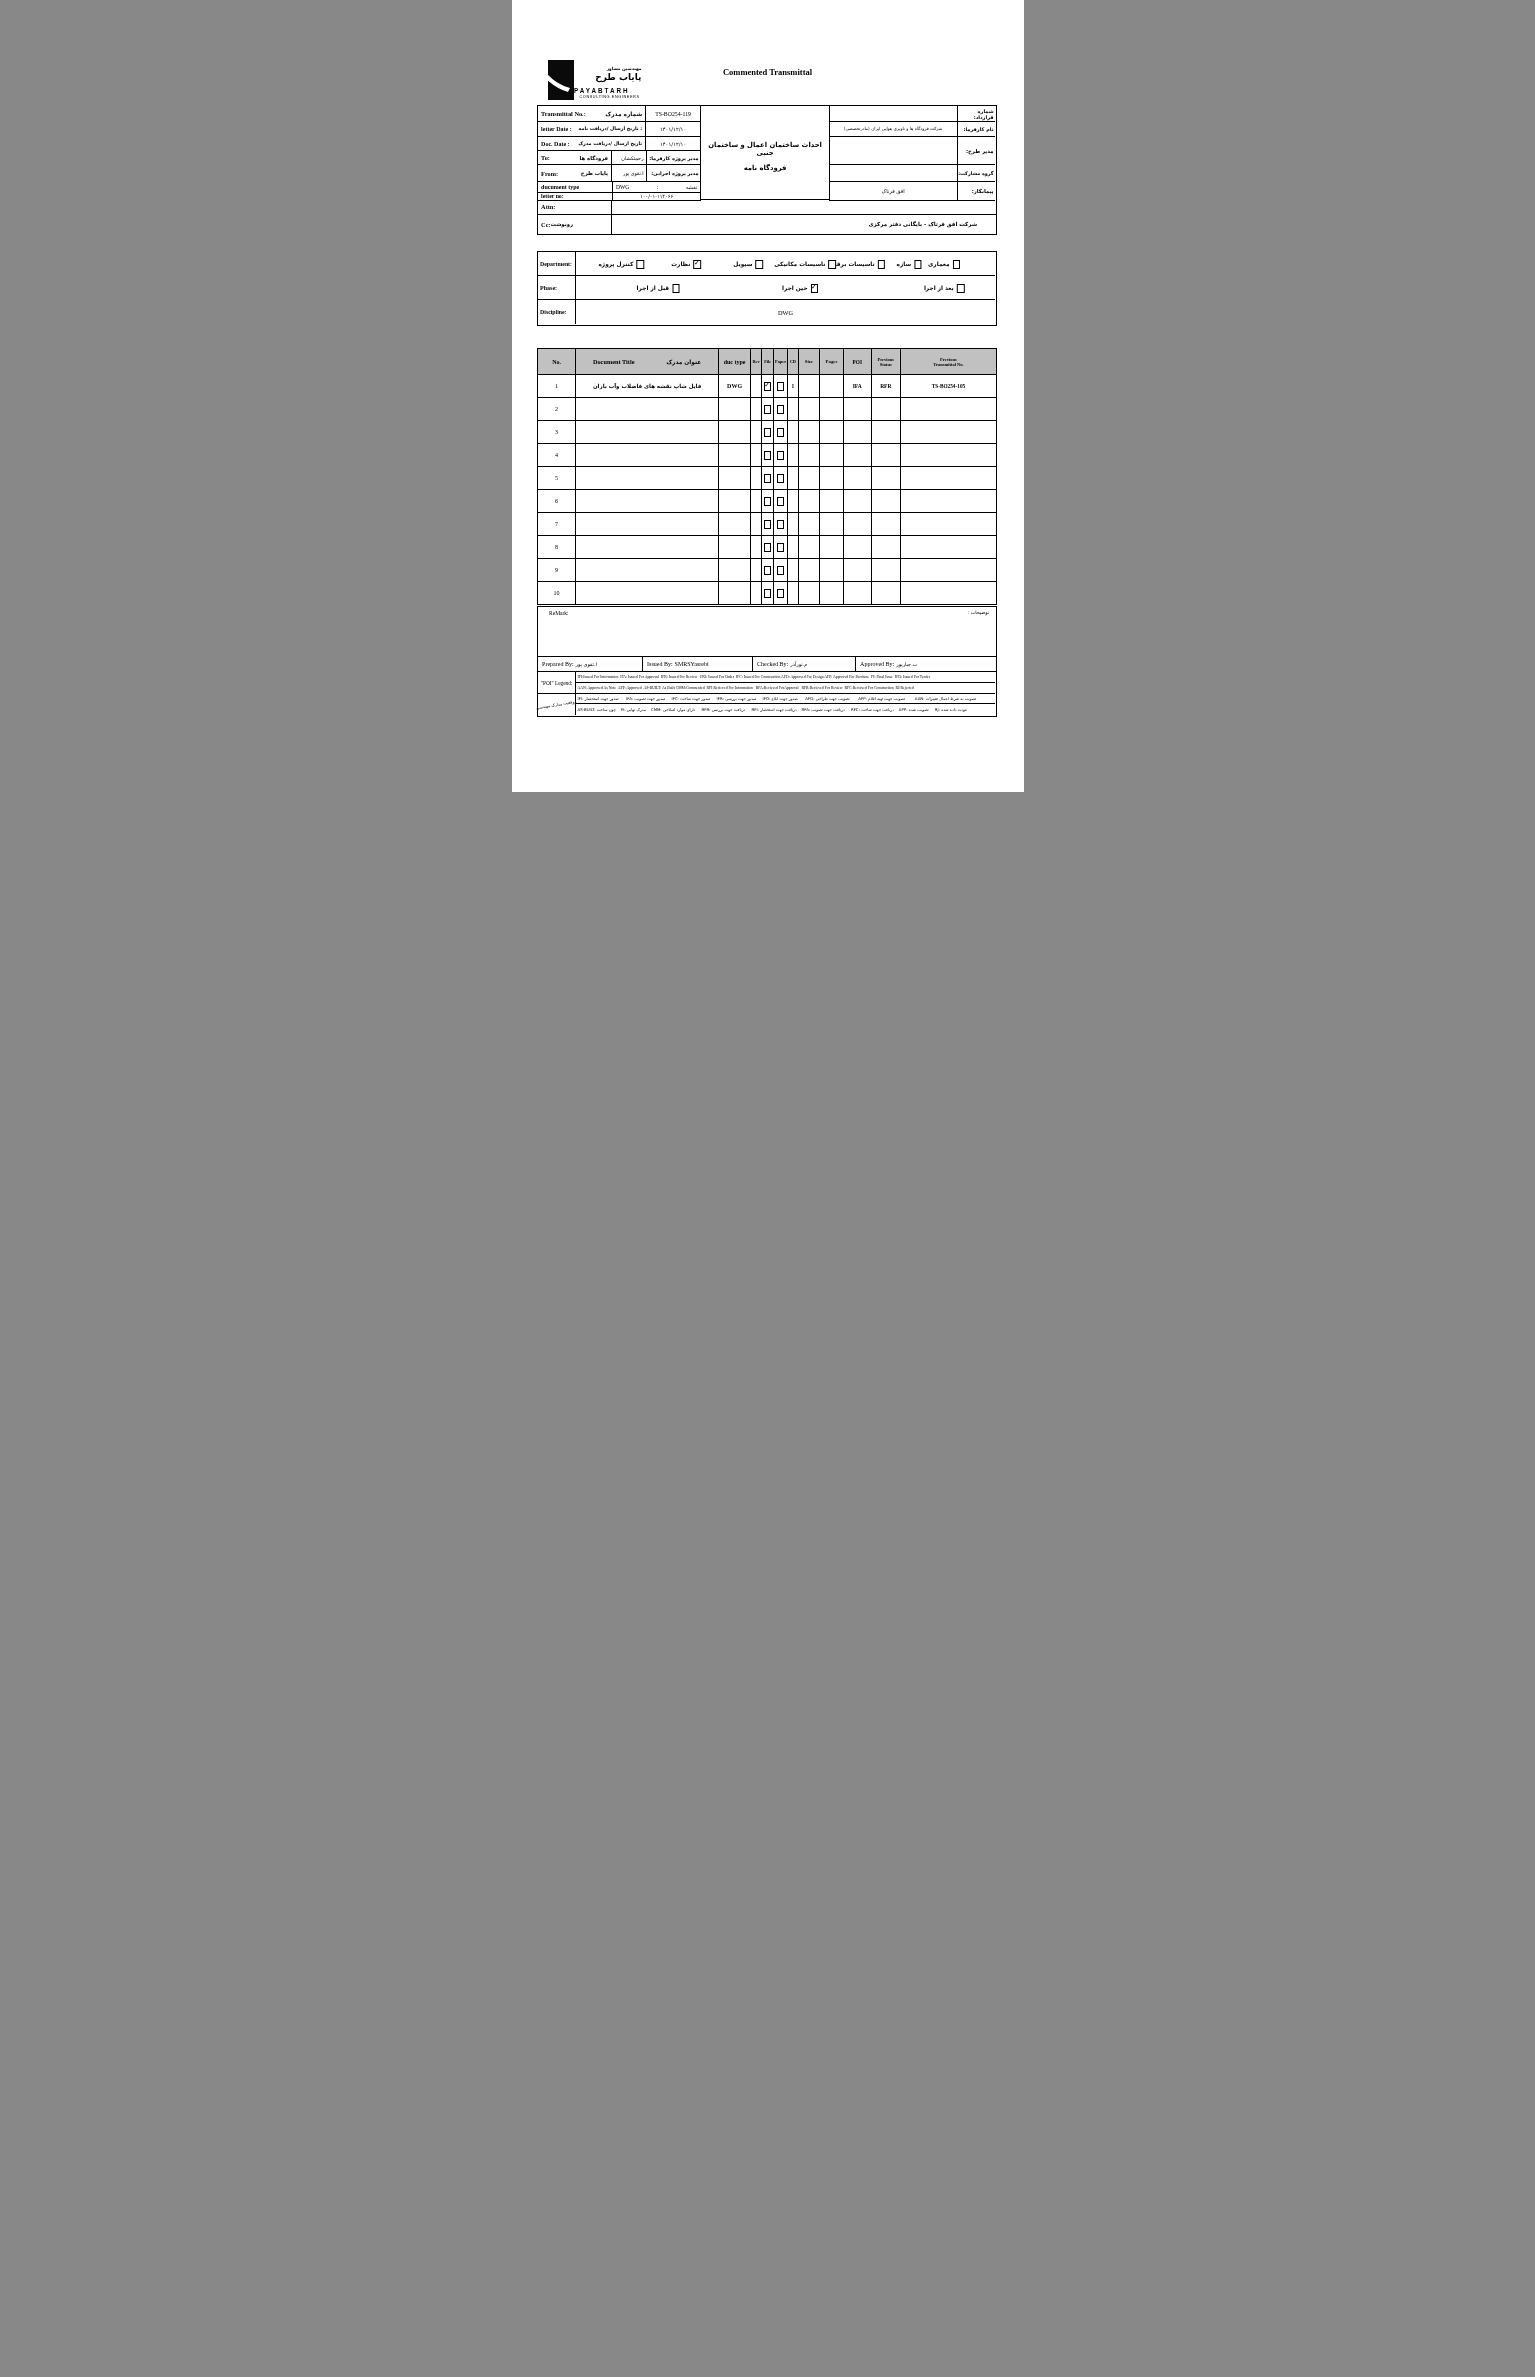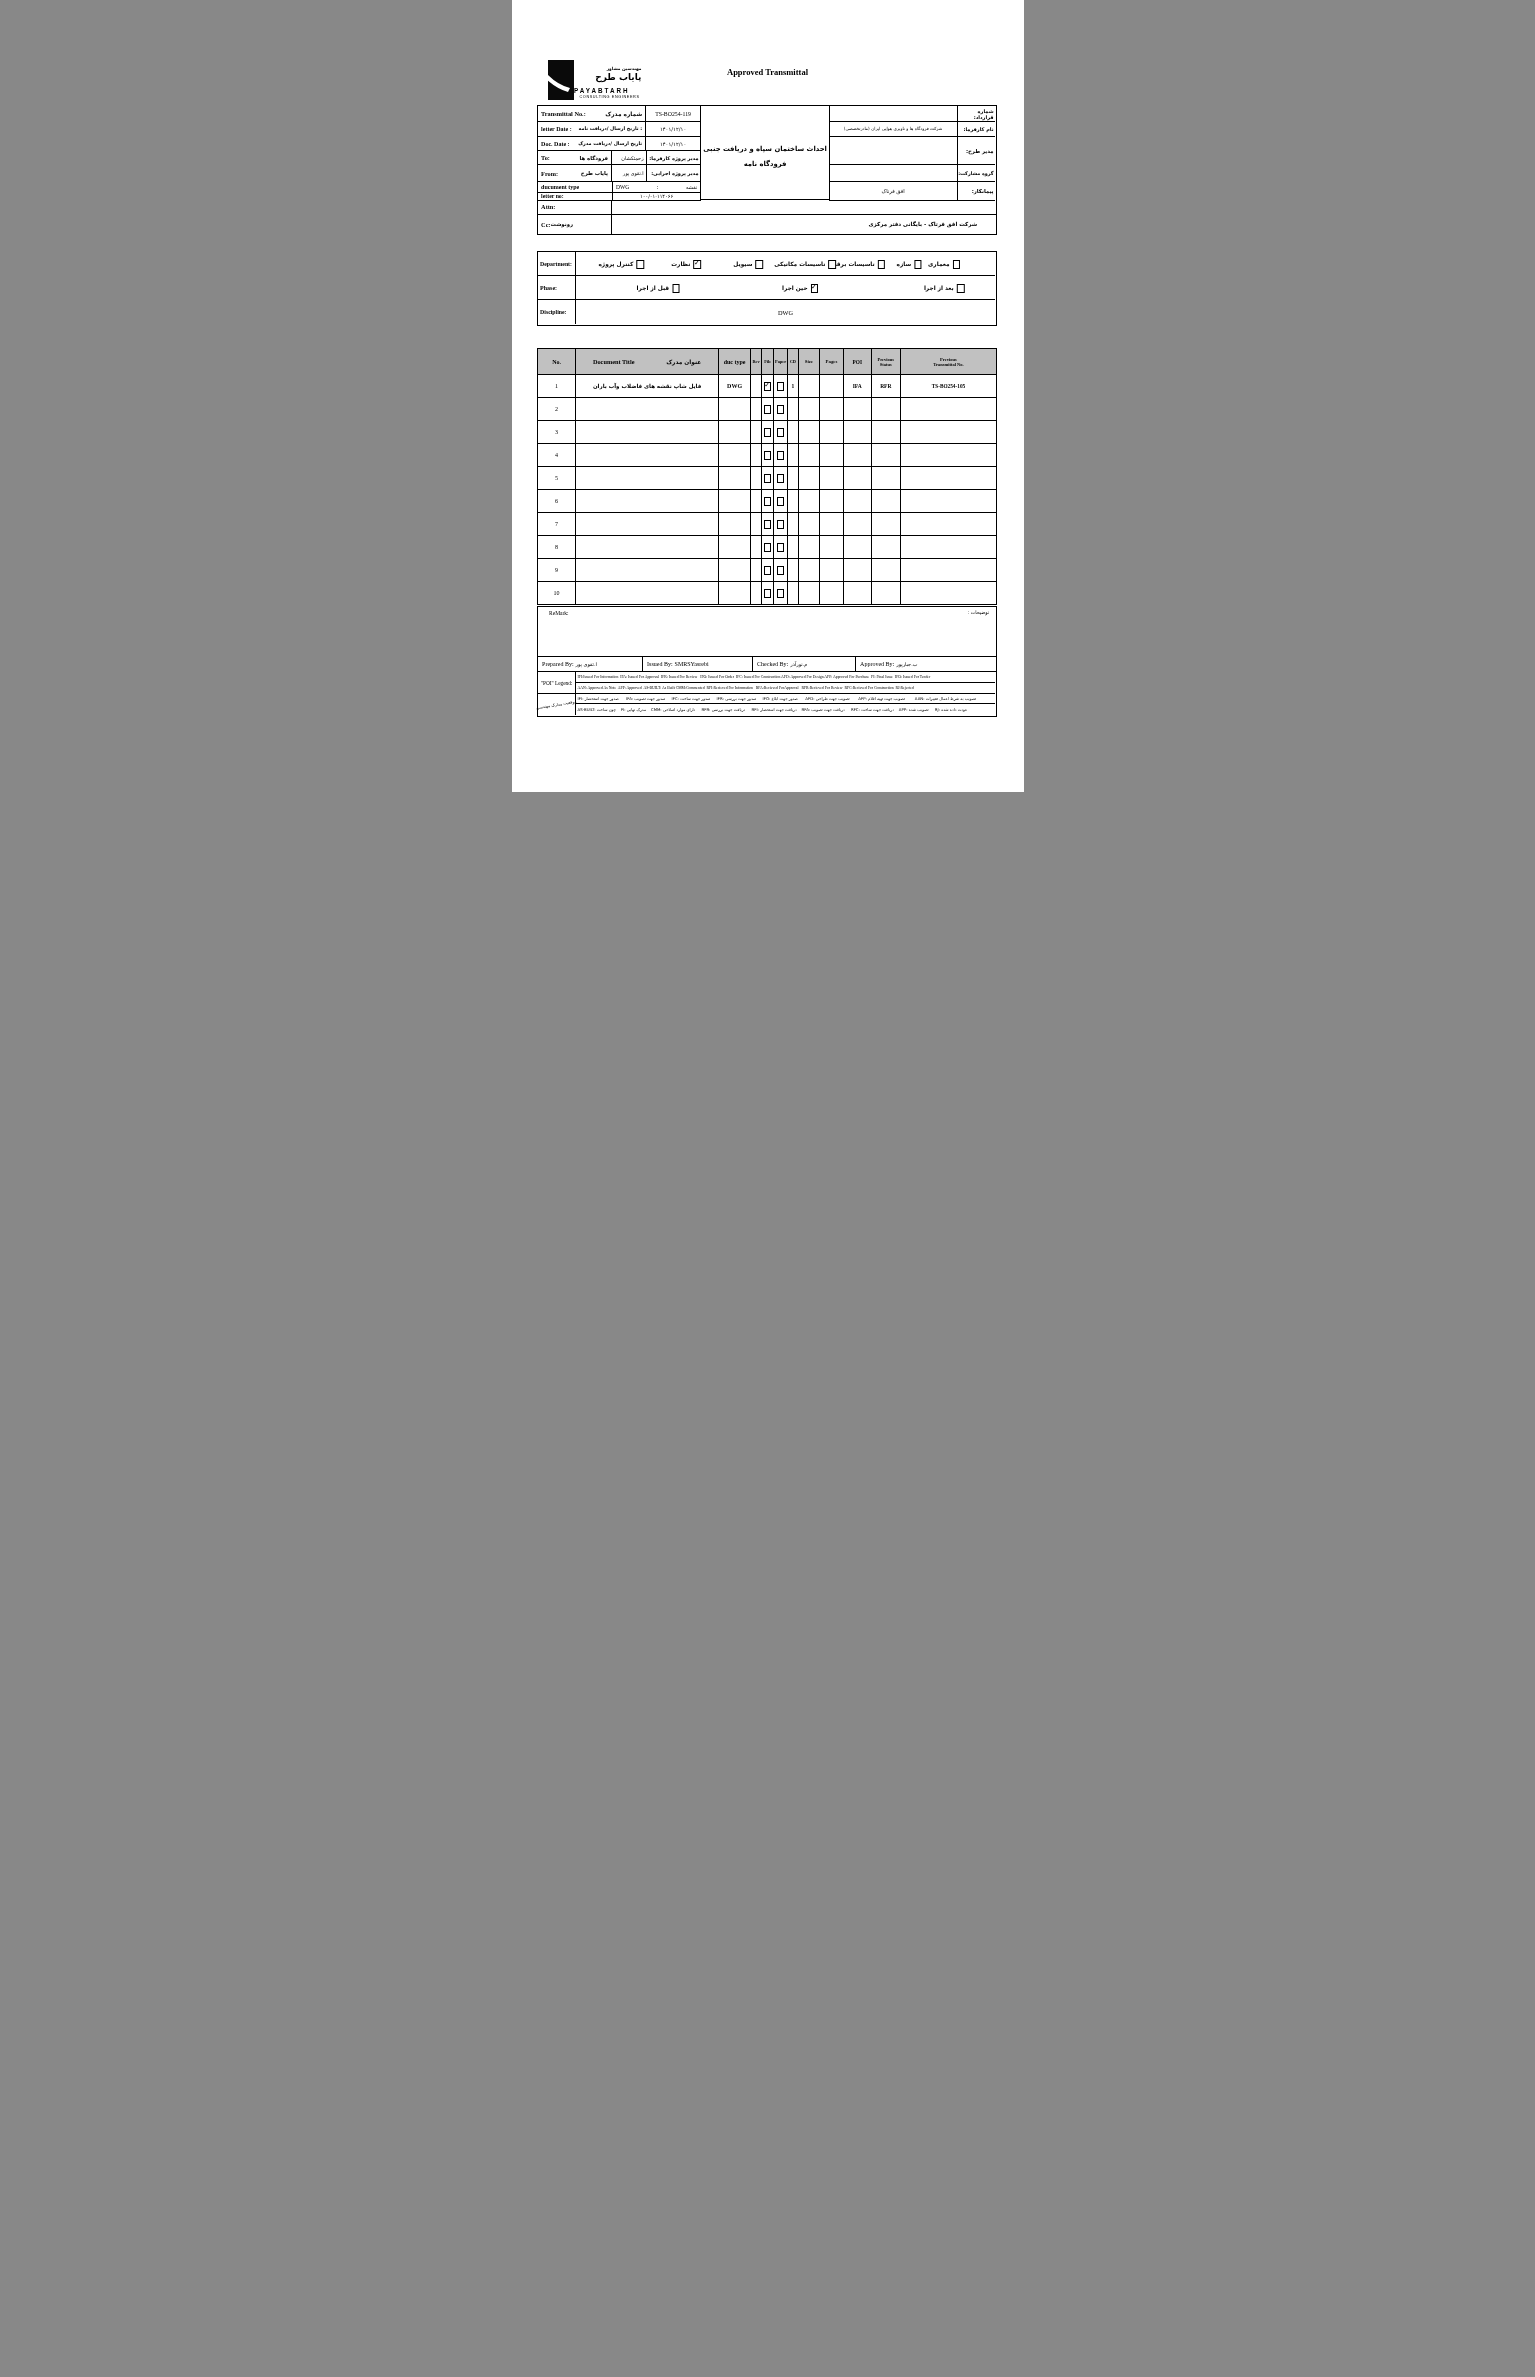--- a/index.html
+++ b/index.html
@@ -46,21 +46,21 @@
       <svg width="26" height="40" style="position:absolute;left:0;top:0;" viewBox="0 0 52 80">
         <path d="M -4 38 Q 18 58 40 64 L 44 56 Q 20 50 0 30 Z" fill="#ffffff"></path>
       </svg>
     </div>
     <div class="c fa" style="left:28px;top:8px;width:66px;text-align:right;font-size:4.3px;font-weight:bold;">مهندسین مشاور</div>
     <div class="c fa b" style="left:28px;top:13.5px;width:66px;text-align:right;font-size:9px;">پایاب طرح</div>
     <div class="c" style="left:26.6px;top:29px;font-family:'Liberation Sans',sans-serif;font-weight:bold;font-size:6.3px;letter-spacing:2px;">PAYABTARH</div>
     <div class="c" style="left:32px;top:37px;font-family:'Liberation Sans',sans-serif;font-size:3.8px;letter-spacing:0.6px;">CONSULTING ENGINEERS</div>
   </div>
 
-  <div class="c en b" style="left:0;top:67px;width:512px;text-align:center;font-size:8.5px;">Approved Transmittal</div>
+  <div class="c en b" style="left:0;top:67px;width:512px;text-align:center;font-size:8.5px;">Commented Transmittal</div>
 
   <div class="block" style="left:25.6px;top:105px;width:460px;height:130px;">
 
     <div class="cell lblrow bb br" style="left:0;top:0;width:108px;height:16px;">
       <span class="en b" style="font-size:6.3px;">Transmittal No.:</span>
       <span class="fa b" style="font-size:5.8px;">شماره مدرک</span>
     </div>
     <div class="cell center bb br en" style="left:108px;top:0;width:55px;height:16px;font-size:5.8px;">TS-BO254-119</div>
 
     <div class="cell lblrow bb br" style="left:0;top:16px;width:108px;height:14.5px;">
@@ -93,21 +93,21 @@
     <div class="cell bb br" style="left:75px;top:76px;width:88px;height:11px;justify-content:space-between;padding:0 3px;">
       <span class="en" style="font-size:5.5px;">DWG</span>
       <span class="en" style="font-size:5.5px;">:</span>
       <span class="fa" style="font-size:5px;">نقشه</span>
     </div>
 
     <div class="cell bb3 br en b" style="left:0;top:87px;width:75px;height:7.5px;padding-left:3px;font-size:5.8px;">letter no:</div>
     <div class="cell bb3 br center fa" dir="ltr" style="left:75px;top:87px;width:88px;height:7.5px;font-size:5px;">۱۰۰/۰۱-۱۱۴۰۶۶</div>
 
     <div class="cell bb3 br center" style="left:163px;top:0;width:129px;height:94px;flex-direction:column;justify-content:center;gap:7px;padding-top:7px;">
-      <div class="fa b" dir="rtl" style="font-size:6.8px;">احداث ساختمان سپاه و دریافت جنبی</div>
+      <div class="fa b" dir="rtl" style="font-size:6.8px;">احداث ساختمان اعمال و ساختمان جنبی</div>
       <div class="fa b" dir="rtl" style="font-size:6.8px;">فرودگاه نامه</div>
     </div>
 
     <div class="cell bb br" style="left:291px;top:0;width:129px;height:16px;"></div>
     <div class="cell bb br center fa" dir="rtl" style="left:291px;top:16px;width:129px;height:14.5px;font-size:4.3px;">شرکت فرودگاه ها و ناوبری هوایی ایران (مادرتخصصی)</div>
     <div class="cell bb br" style="left:291px;top:31px;width:129px;height:28px;"></div>
     <div class="cell bb br" style="left:291px;top:59px;width:129px;height:17px;"></div>
     <div class="cell bb3 br center fa" dir="rtl" style="left:291px;top:76px;width:129px;height:18.6px;font-size:5.3px;">افق فرتاک</div>
 
     <div class="cell rt bb fa b" dir="rtl" style="left:420px;top:0;width:37px;height:16px;justify-content:flex-start;padding-right:1.5px;font-size:5px;">شماره قرارداد:</div>

